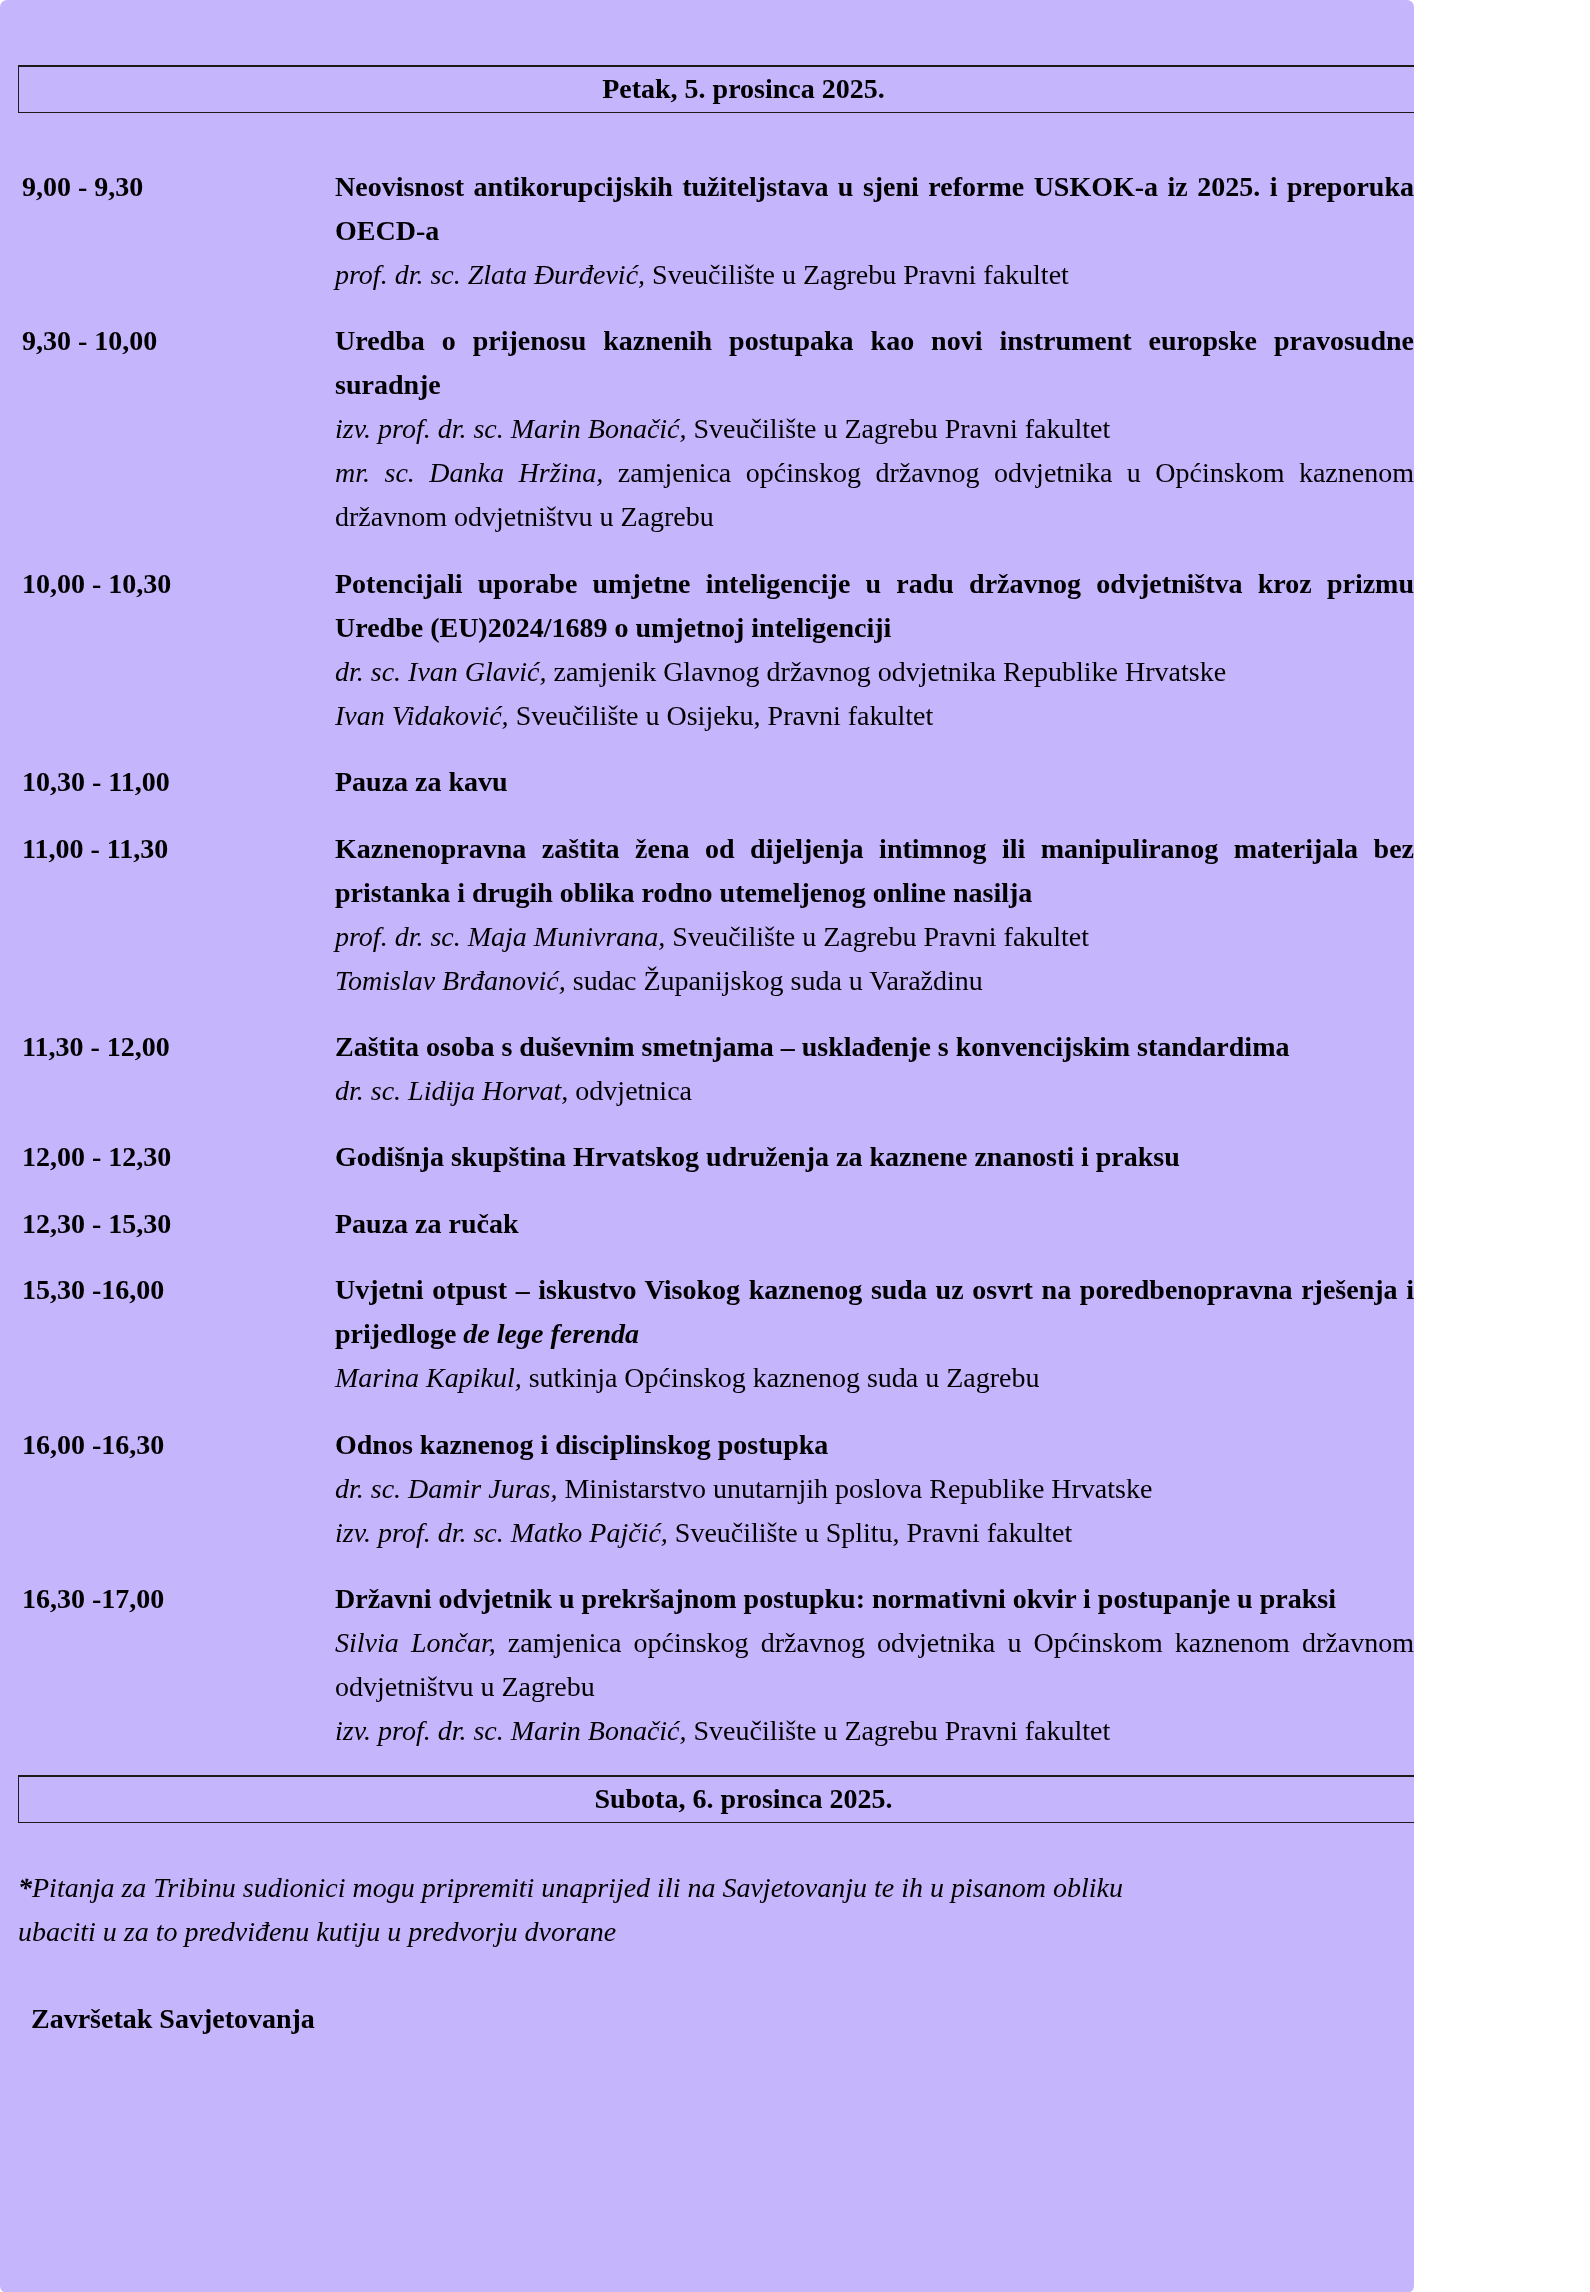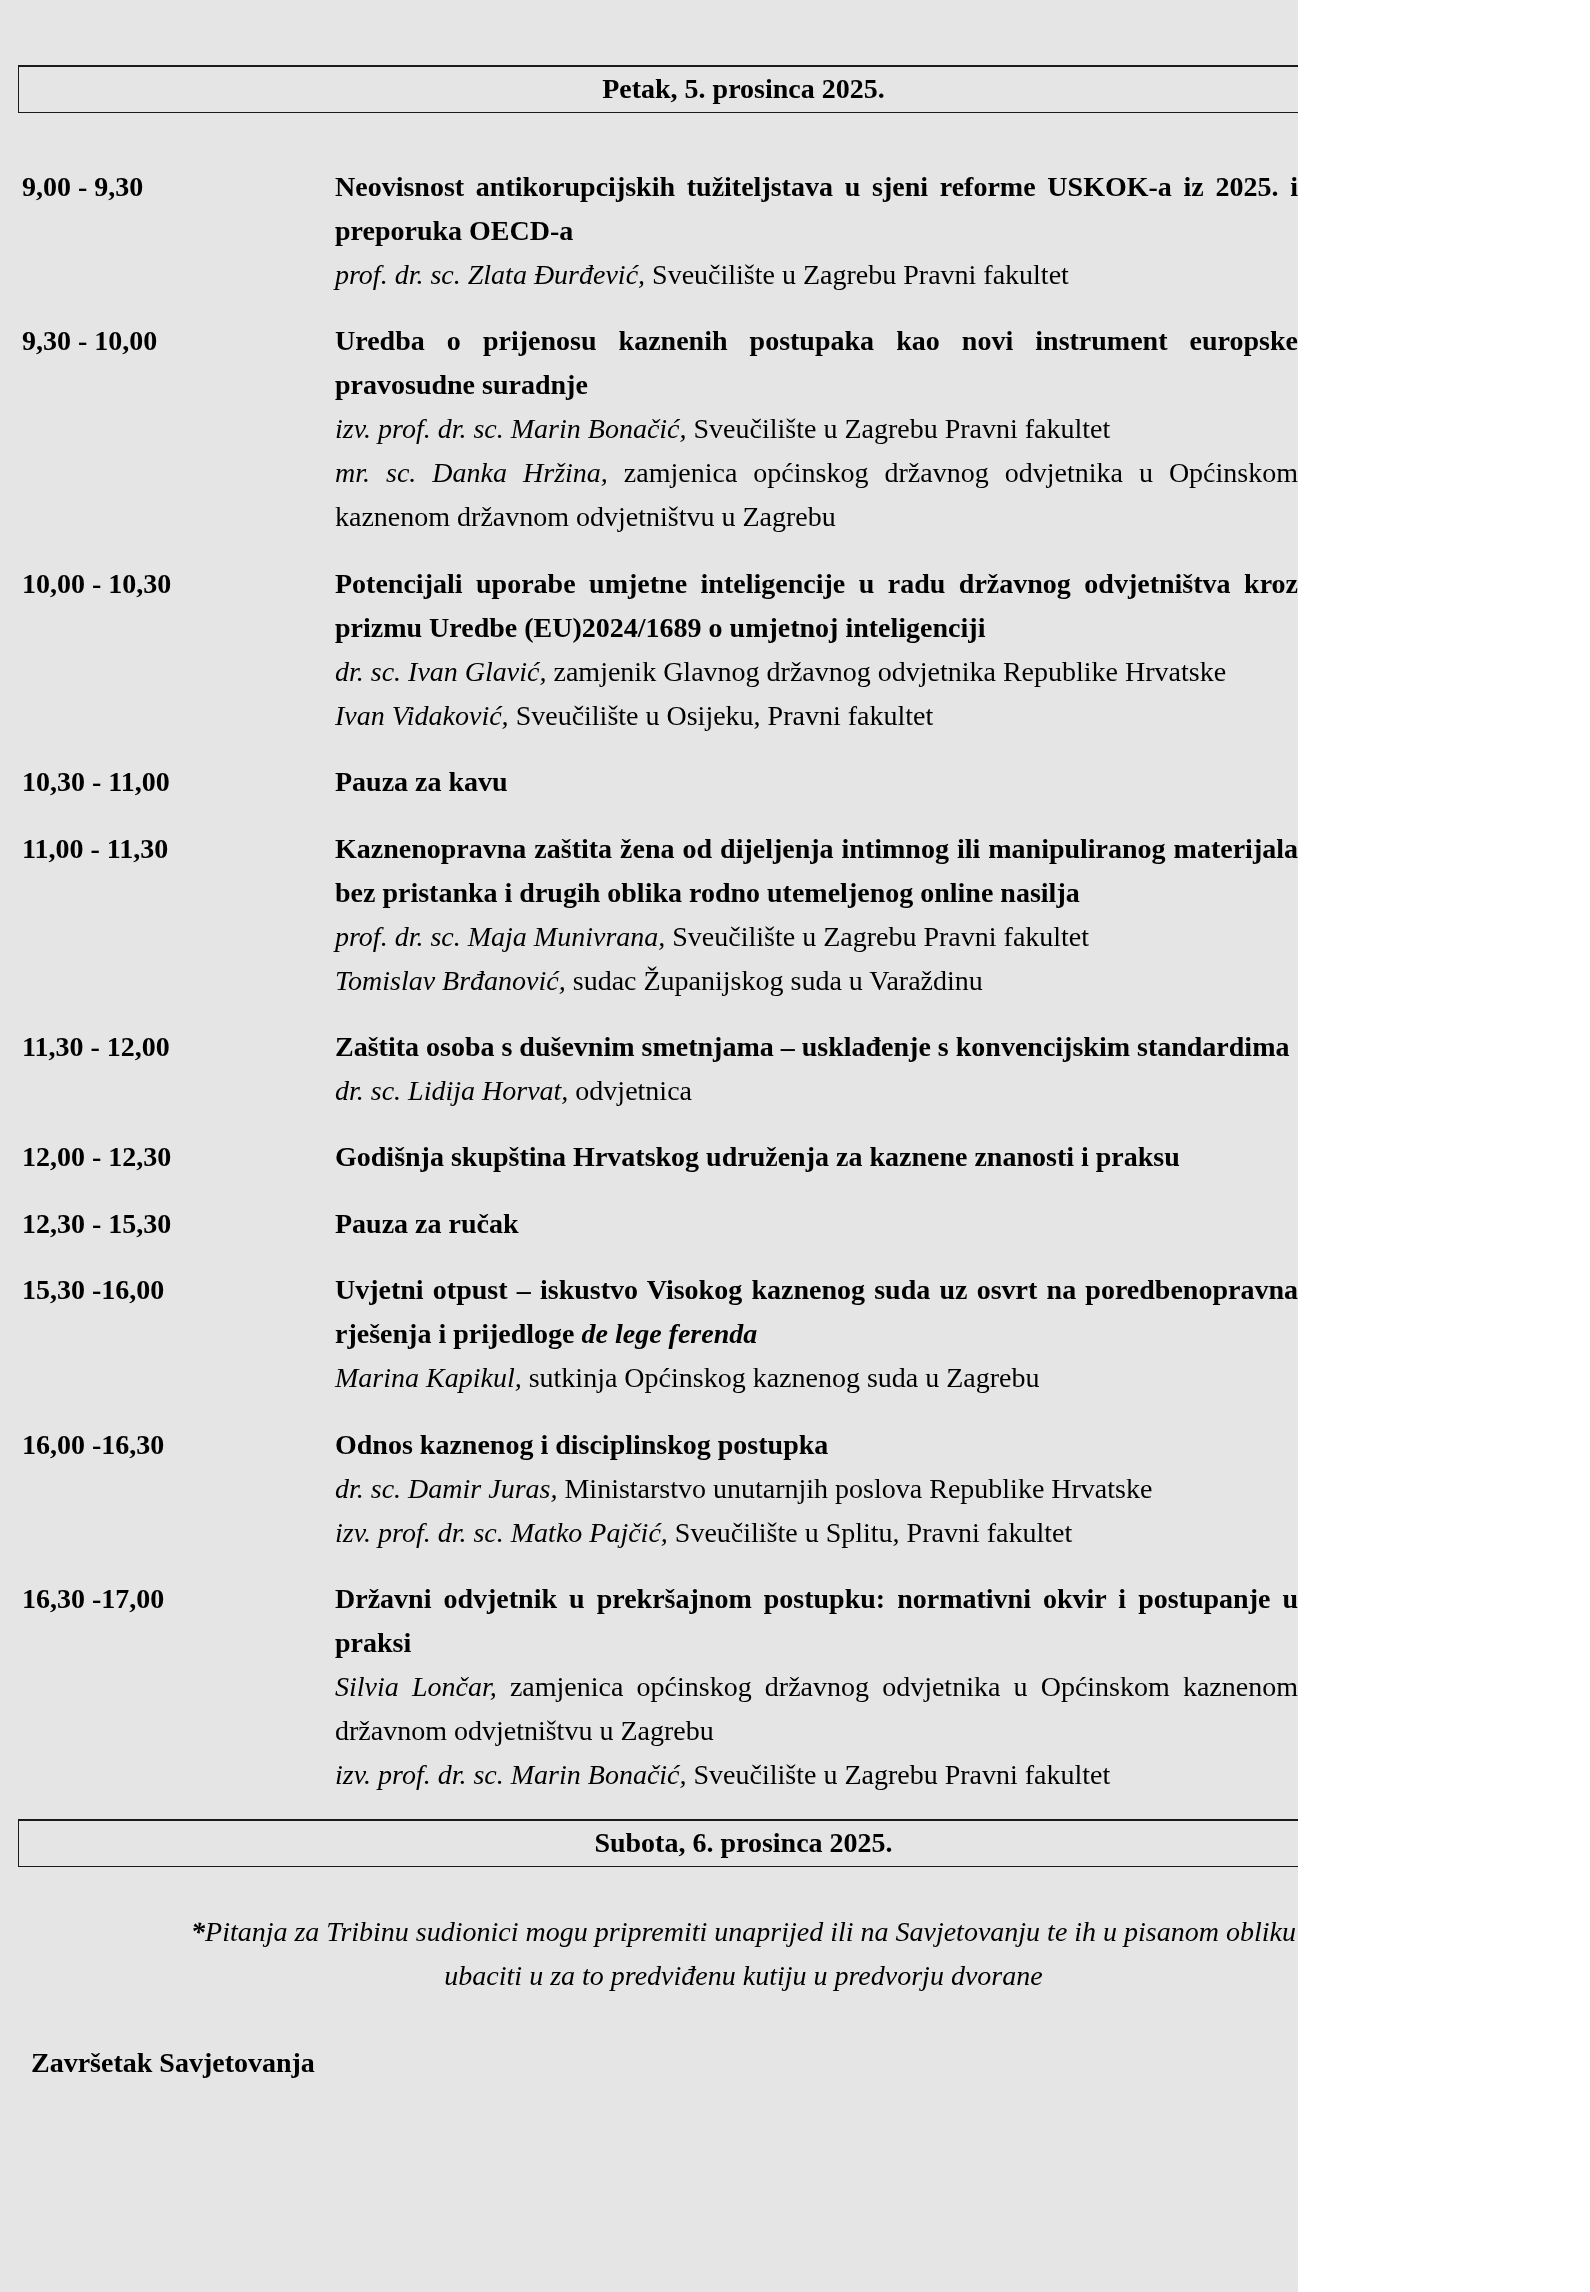--- a/index.html
+++ b/index.html
@@ -1,24 +1,25 @@
 <!DOCTYPE html>
 <html style="font-size:14.3px"><head>
 <meta charset="utf-8">
 <style>
   html,body { margin:0; padding:0; background:#ffffff; }
   .page {
     position:relative;
-    width:1298px; height:2293px;
-    background:#e5e5e5;
+    width:1414px; height:2293px;
+    background:#c4b5fd;
     color:#000000;
     font-family:"Liberation Serif","DejaVu Serif",serif;
     font-size:28px;
     line-height:44px;
     overflow:hidden;
+    border-radius:7px;
   }
   .daybox {
     box-sizing:border-box;
     margin-left:18px;
     width:1451px;
     height:48px;
     border:1.8px solid #1b1b1b;
     border-top-width:2.7px;
     text-align:center;
     font-weight:bold;
@@ -29,21 +30,21 @@
   .row { display:flex; align-items:flex-start; padding-left:22px; margin-bottom:22.4px; }
   .time { flex:0 0 313px; width:313px; font-weight:bold; white-space:nowrap; }
   .content { width:1133px; }
   .title { margin:0; font-weight:bold; text-align:justify; }
   .speaker { margin:0; text-align:justify; }
   .ital { font-style:italic; }
   .rows2 { margin-top:57px; }
   .footnote {
     margin:43px 0 0 18px;
     width:1451px;
-    text-align:center;
+    text-align:left;
     font-style:italic;
   }
   .fstar { font-weight:bold; }
   .closing { margin:43px 8px 0 31px; font-weight:bold; }
 </style>
 </head>
 <body>
 
 <div class="page">
 

